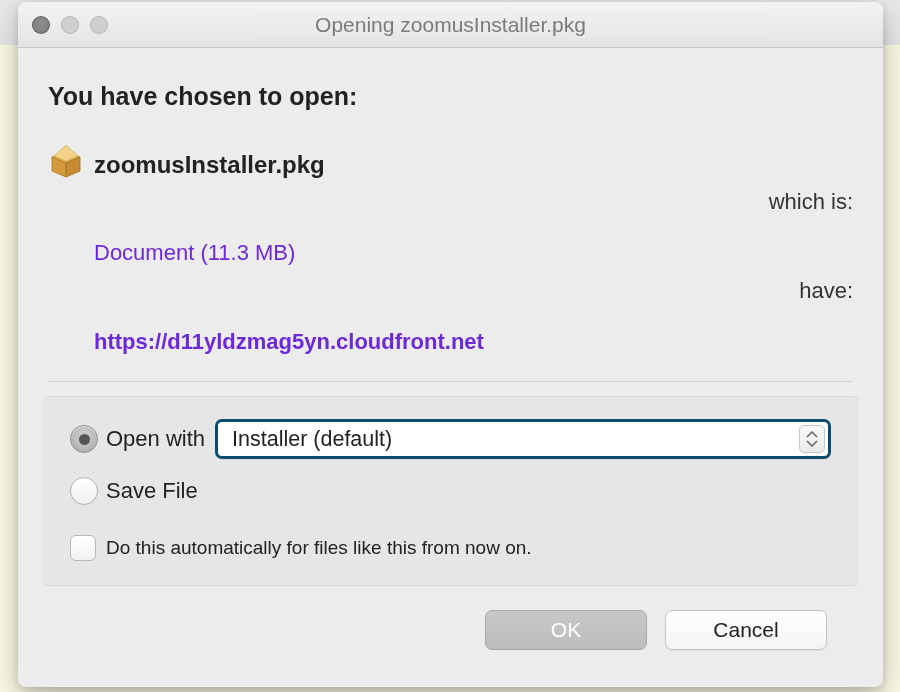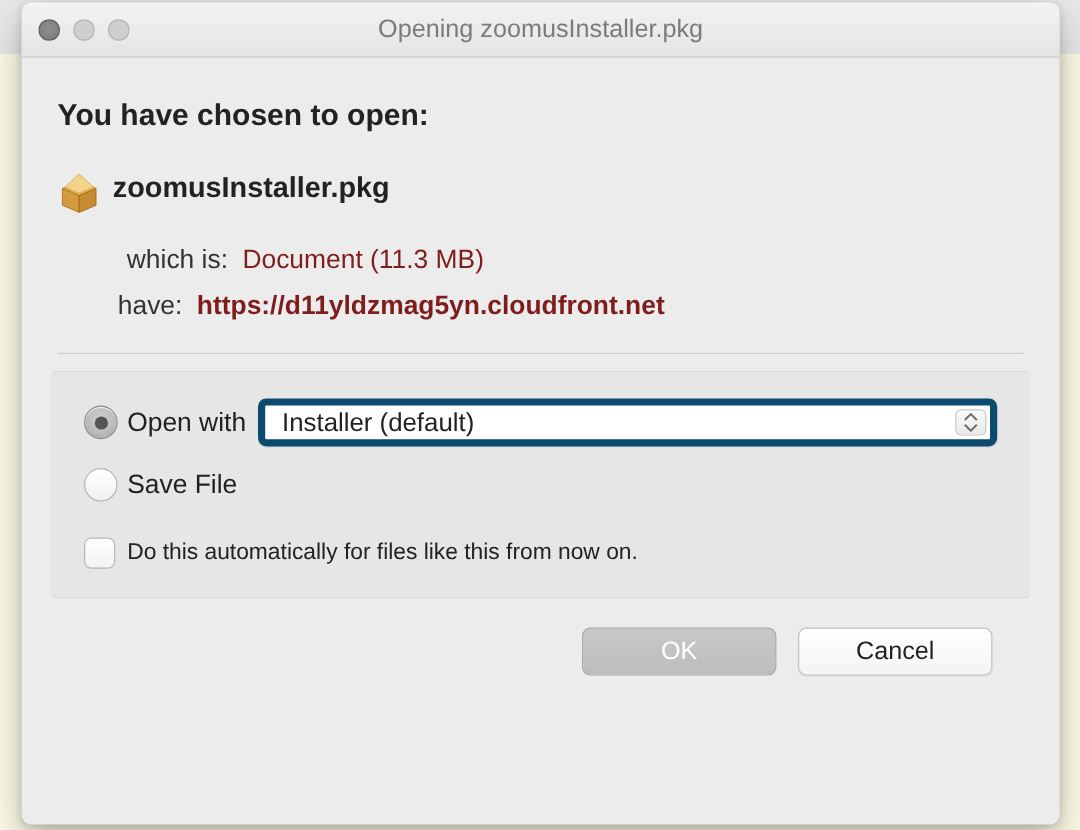--- a/index.html
+++ b/index.html
@@ -78,51 +78,52 @@
       padding: 34px 30px 0 30px;
     }
     .chosen {
       font-size: 25px;
       font-weight: 700;
       color: #222;
       margin-bottom: 32px;
     }
     .file-row {
       display: flex;
-      align-items: flex-start;
+      align-items: flex-end;
       gap: 10px;
-      margin-bottom: 18px;
+      margin-bottom: 4px;
     }
     .file-icon {
       width: 36px;
       height: 36px;
       flex-shrink: 0;
     }
     .file-name {
       font-size: 24px;
       font-weight: 700;
       color: #222;
     }
     .meta {
       padding-left: 46px;
       font-size: 22px;
       color: #333;
       line-height: 1.75;
     }
     .meta-row {
       display: flex;
       gap: 12px;
+      flex-direction: column;
     }
     .meta-label {
       min-width: 96px;
       text-align: right;
       color: #333;
     }
     .meta-value {
-      color: #7f1d1d;
+      color: #6d28d9;
     }
     .meta-value.bold {
       font-weight: 700;
     }
     .divider {
       border: none;
       border-top: 1px solid #d0d0d0;
       margin: 20px 0 14px 0;
     }
     .question {
@@ -171,21 +172,21 @@
     .option-label {
       font-size: 22px;
       color: #222;
       white-space: nowrap;
       text-align: right;
     }
     .combo {
       flex: 1;
       height: 40px;
       background: #ffffff;
-      border: 6px solid #0c4a6e;
+      border: 3px solid #0c4a6e;
       border-radius: 7px;
       margin-left: 2px;
       display: flex;
       align-items: center;
       padding: 0 0 0 14px;
       position: relative;
       box-shadow: 0 1px 1px rgba(0,0,0,0.05);
     }
     .combo-value {
       font-size: 21.5px;

